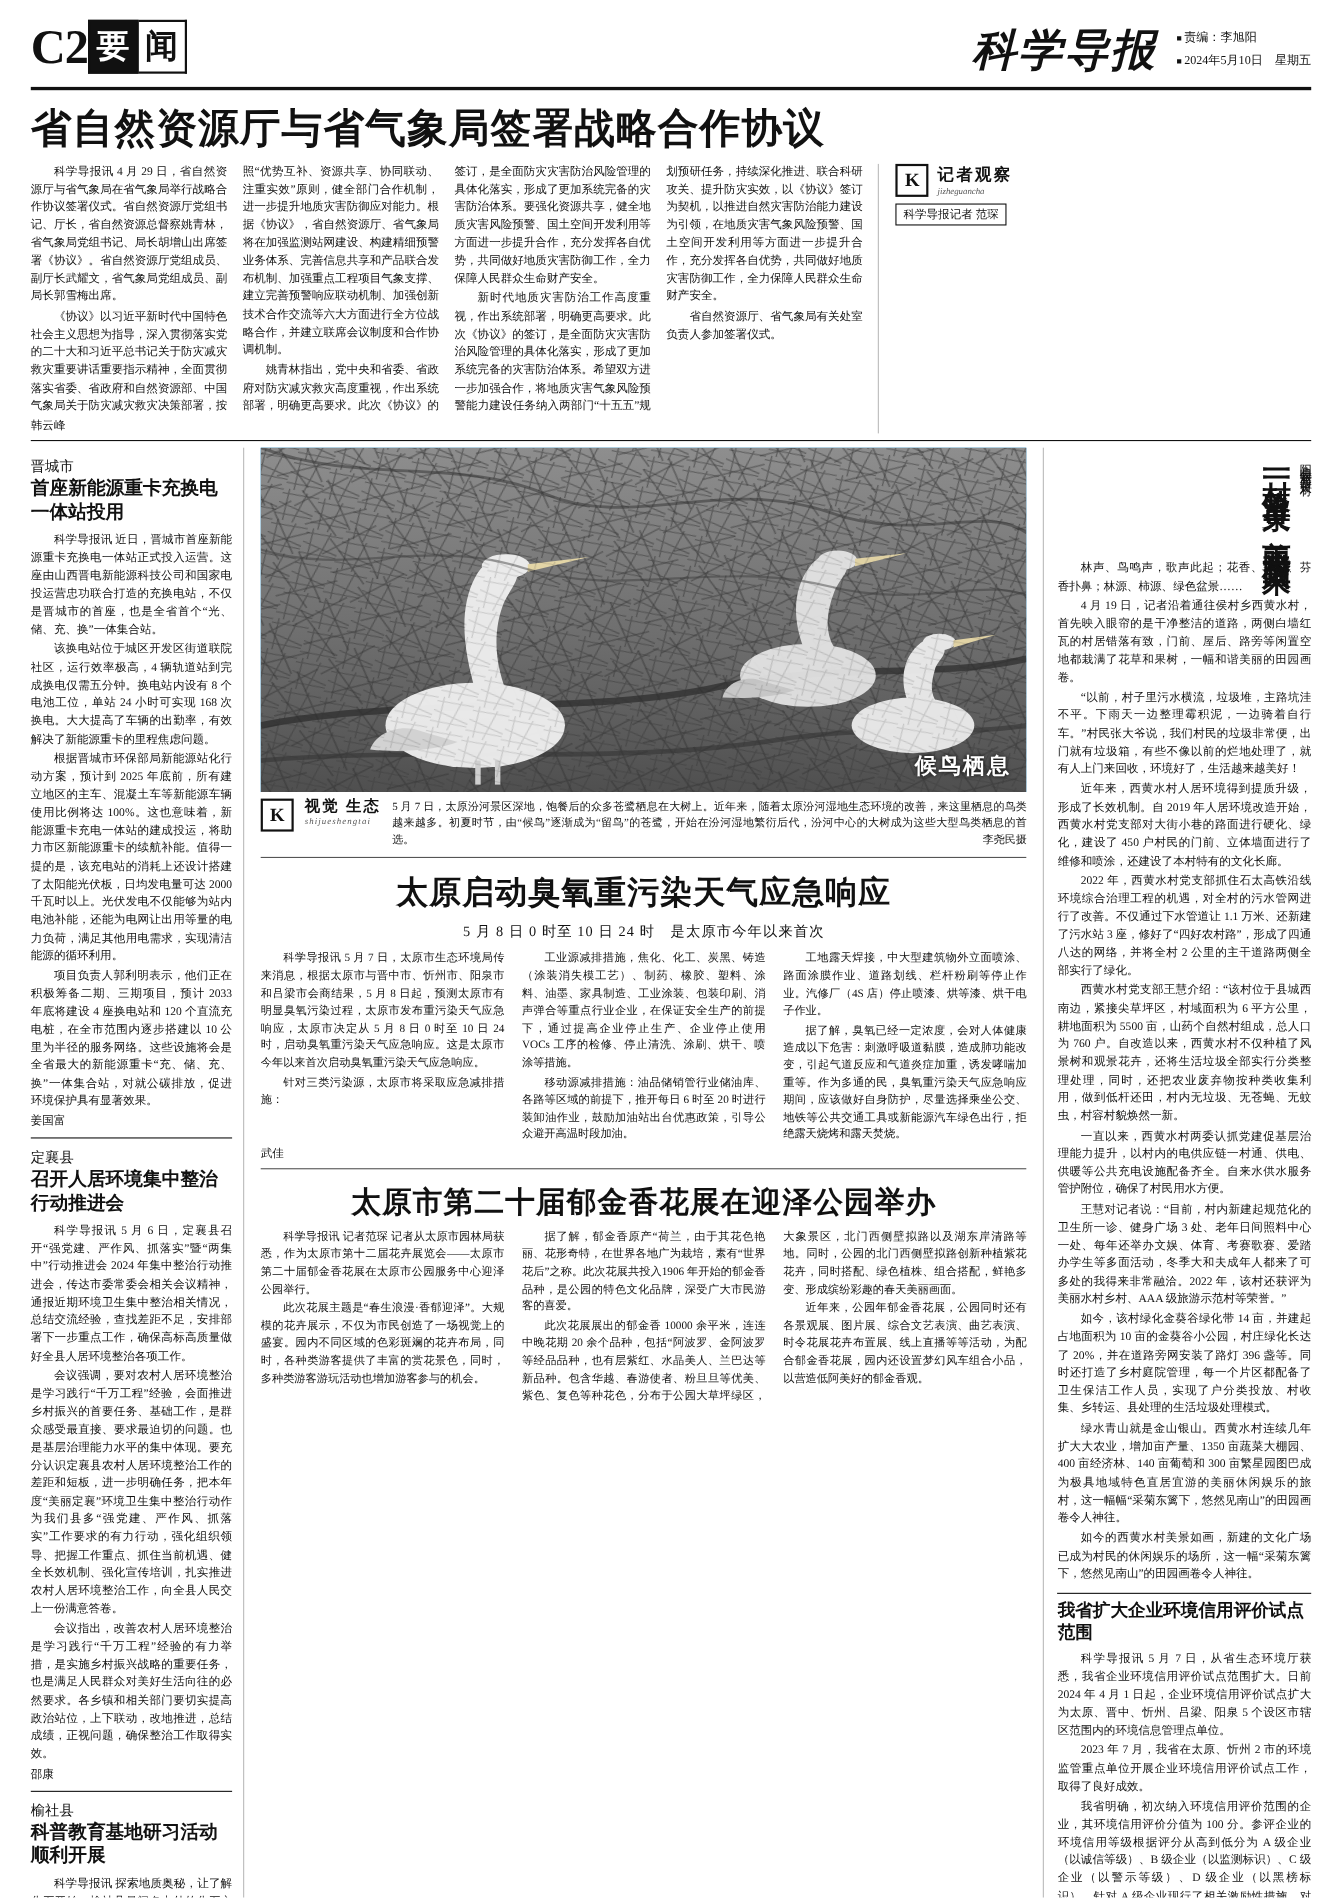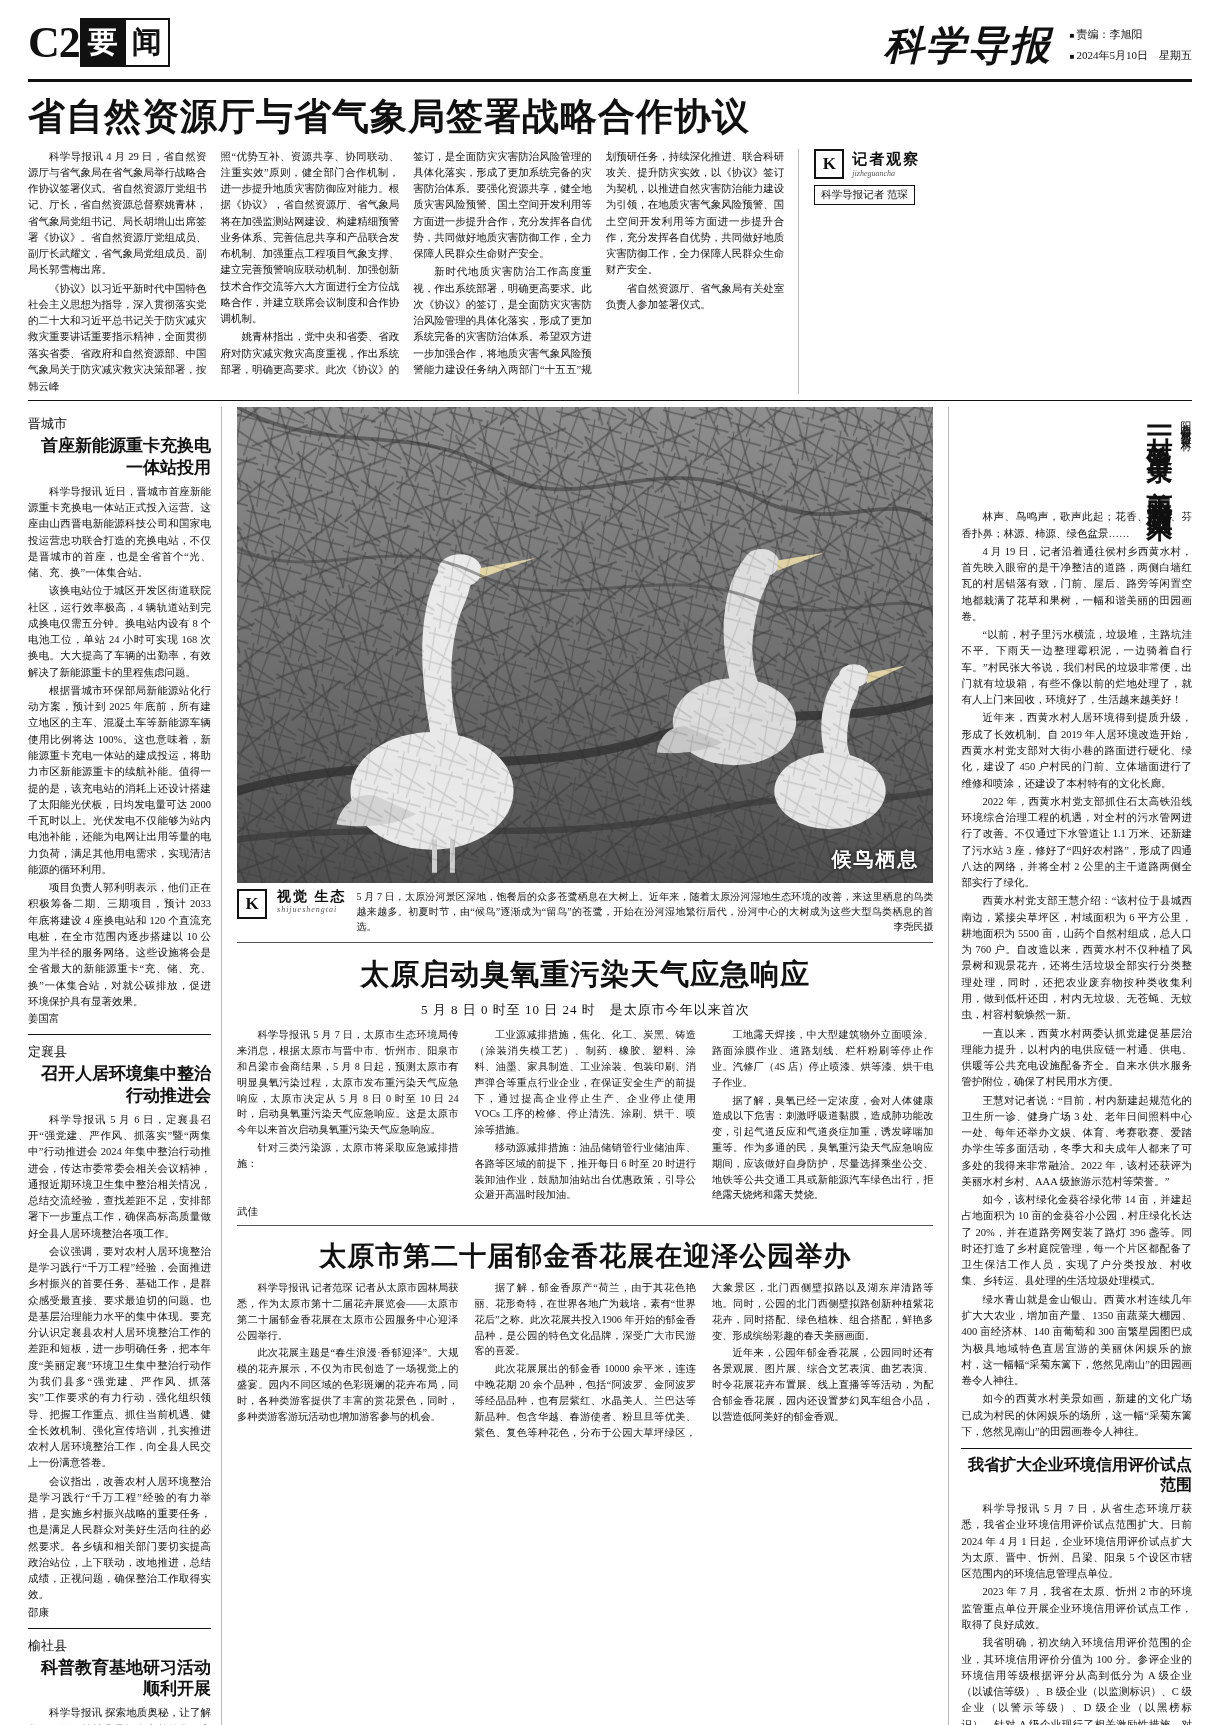--- a/index.html
+++ b/index.html
@@ -39,27 +39,27 @@
   .col-left{width:196px;padding-right:10px;border-right:1px solid #bbb;}
   .col-mid{width:728px;padding:0 12px;}
   .col-right{width:246px;padding-left:12px;border-left:1px solid #bbb;}
 
   p.t{font-size:10.5px;line-height:1.55;text-align:justify;text-indent:2em;margin:0 0 2px 0;}
   .lede{columns:4;column-gap:14px;column-rule:0;font-size:10.5px;}
   .lede p{text-indent:2em;line-height:1.55;margin:0 0 2px 0;text-align:justify;}
   .sign{text-align:left;font-size:10.5px;margin-top:2px;}
 
   .city{font-size:13px;margin:8px 0 2px 0;}
-  .sub-head{font-family:Liberation Sans, sans-serif;font-weight:bold;font-size:17px;line-height:1.25;margin:2px 0 6px 0;text-align:right;}
+  .sub-head{font-family:Liberation Mono, monospace;font-weight:bold;font-size:17px;line-height:1.25;margin:2px 0 6px 0;}
   .sub-head.sm{font-size:16px;}
   .divider{border-top:1px solid #111;margin:8px 0 6px 0;}
 
   
   .photo-wrap{position:relative;width:100%;}
-  .photo{position:relative;width:100%;height:476px;overflow:hidden;background:#0369a1;}
+  .photo{position:relative;width:100%;height:313px;overflow:hidden;background:#0369a1;}
   .photo svg{display:block;width:100%;height:100%;}
   .photo-caption-in{position:absolute;right:14px;bottom:10px;color:#fff;font-size:20px;font-weight:bold;letter-spacing:2px;text-shadow:0 0 4px #000;}
   .cap-row{display:flex;gap:10px;margin-top:6px;align-items:flex-start;}
   .logo-k{width:26px;height:26px;border:2px solid #111;display:flex;align-items:center;justify-content:center;font-weight:bold;font-size:17px;font-family:"Liberation Serif",serif;flex:none;}
   .cap-label .cn{font-size:14px;font-weight:bold;letter-spacing:2px;line-height:1.1;}
   .cap-label .py{font-size:8px;color:#555;font-style:italic;letter-spacing:1px;}
   .cap-text{font-size:10px;line-height:1.5;text-align:justify;flex:1;}
 
   .center-title{font-family:"DejaVu Sans","Liberation Sans",sans-serif;font-weight:bold;font-size:29px;text-align:center;margin:12px 0 6px;letter-spacing:1px;}
   .center-sub{text-align:center;font-size:13px;margin-bottom:8px;letter-spacing:1px;}

